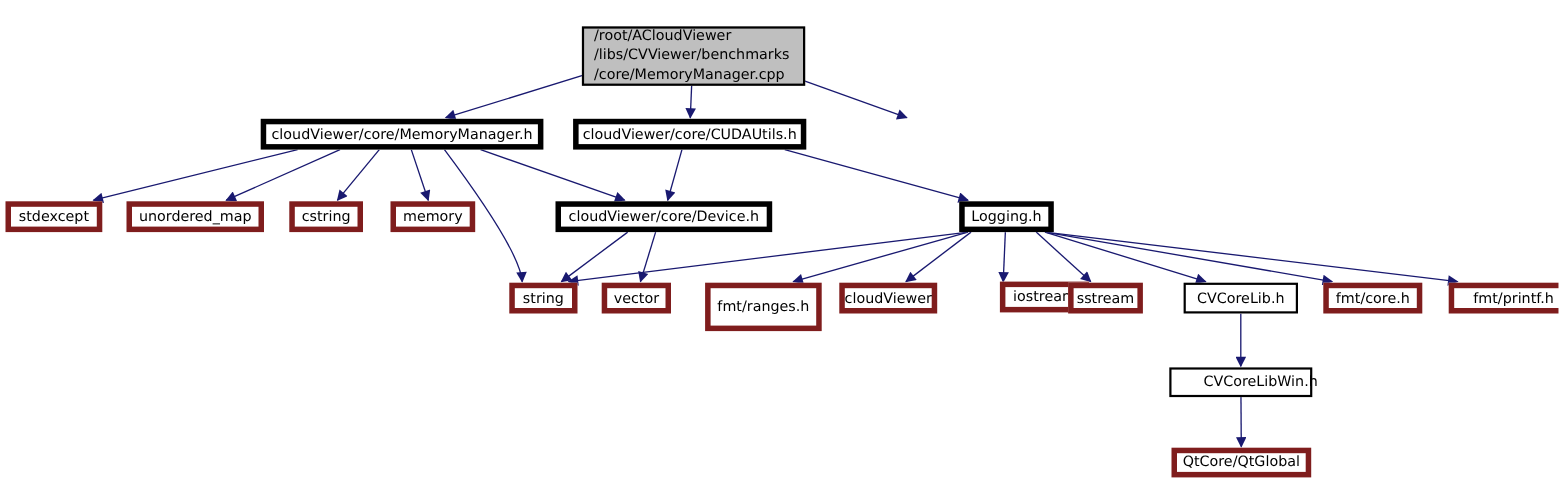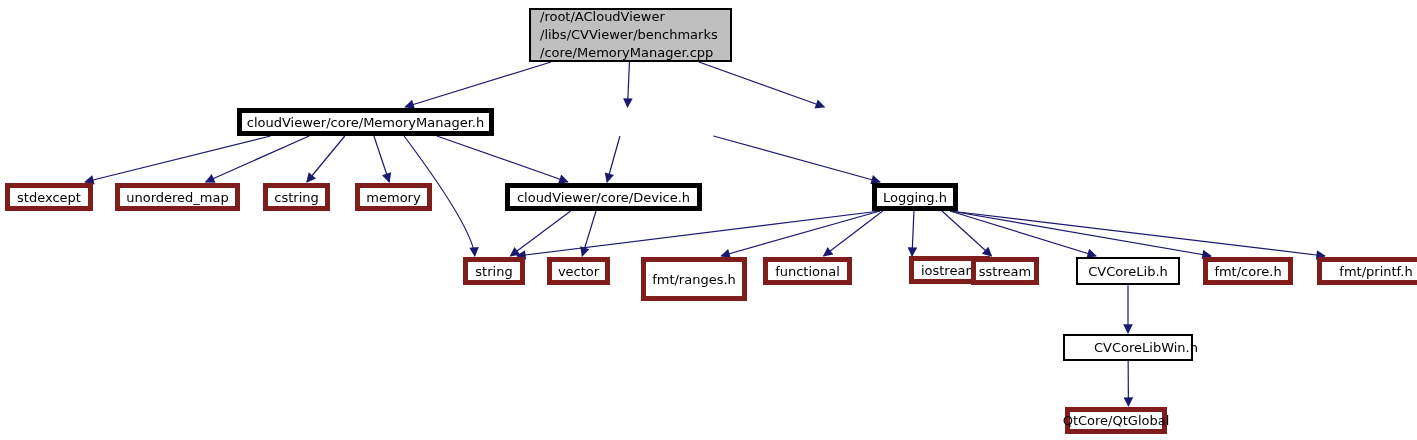--- a/index.html
+++ b/index.html
@@ -31,20 +31,21 @@
   .node.main{
     background:#bfbfbf;
     border:2px solid #000000;
     justify-content:center;
     align-items:flex-start;
     flex-direction:column;
     text-align:left;
     padding:0 9px;
     line-height:18px;
     cursor:default;
+    margin-top:16px;
   }
 </style>
 </head>
 <body>
 
 <div class="canvas">
   <svg class="edges" id="edge-layer" width="1417" height="440">
     <defs>
       <marker id="arrow" viewBox="0 0 10 10" refX="9" refY="5" markerWidth="11" markerHeight="8" orient="auto-start-reverse">
         <path d="M 0 0 L 10 5 L 0 10 z" fill="#191970"></path>
@@ -72,30 +73,31 @@
       <path d="M950,211 L1211,256" fill="none" stroke="#191970" stroke-width="1.2" marker-end="url(#arrow)"></path>
       <path d="M950,211 L1325,256" fill="none" stroke="#191970" stroke-width="1.2" marker-end="url(#arrow)"></path>
       <path d="M1128,285 L1128,333" fill="none" stroke="#191970" stroke-width="1.2" marker-end="url(#arrow)"></path>
       <path d="M1128.15,361 L1128.425,406" fill="none" stroke="#191970" stroke-width="1.2" marker-end="url(#arrow)"></path>
     </svg>
 
 <div class="node main" style="left: 529px; top: 8px; width: 203px; height: 54px;">/root/ACloudViewer
 /libs/CVViewer/benchmarks
 /core/MemoryManager.cpp</div>
     <div class="node internal" style="left: 237px; top: 108px; width: 257px; height: 28px;">cloudViewer/core/MemoryManager.h</div>
+    <div class="node internal" style="left: 521px; top: 108px; width: 212px; height: 28px;">cloudViewer/core/CUDAUtils.h</div>
     <div class="node external" style="left: 5px; top: 183px; width: 88px; height: 28px;">stdexcept</div>
     <div class="node external" style="left: 115px; top: 183px; width: 125px; height: 28px;">unordered_map</div>
     <div class="node external" style="left: 263px; top: 183px; width: 67px; height: 28px;">cstring</div>
     <div class="node external" style="left: 355px; top: 183px; width: 77px; height: 28px;">memory</div>
     <div class="node internal" style="left: 505px; top: 183px; width: 197px; height: 28px;">cloudViewer/core/Device.h</div>
     <div class="node internal" style="left: 872px; top: 183px; width: 86px; height: 28px;">Logging.h</div>
     <div class="node external" style="left: 463px; top: 257px; width: 62px; height: 28px;">string</div>
     <div class="node external" style="left: 547px; top: 257px; width: 63px; height: 28px;">vector</div>
     <div class="node external" style="left: 628px; top: 257px; width: 106px; height: 44px; margin-left: 13px;">fmt/ranges.h</div>
-    <div class="node external" style="left: 763px; top: 257px; width: 89px; height: 28px;">functional</div>
+    <div class="node external" style="left: 763px; top: 257px; width: 89px; height: 28px;">cloudViewer</div>
     <div class="node external" style="left: 873px; top: 256px; width: 81px; height: 28px; margin-left: 36px;">iostream</div>
     <div class="node external" style="left: 971px; top: 257px; width: 68px; height: 28px;">sstream</div>
     <div class="node external" style="left: 1203px; top: 257px; width: 90px; height: 28px;">fmt/core.h</div>
     <div class="node internal-bold" style="left: 1076px; top: 257px; width: 104px; height: 28px;">CVCoreLib.h</div>
     <div class="node external" style="left: 1317px; top: 257px; width: 118px; height: 28px;">fmt/printf.h</div>
     <div class="node internal-bold" style="left: 1063px; top: 334px; width: 130px; height: 27px; padding-left: 36px;">CVCoreLibWin.h</div>
-    <div class="node external" style="left: 1065px; top: 407px; width: 102px; height: 27px;">QtCore/QtGlobal</div>
+    <div class="node external" style="left: 1065px; top: 407px; width: 127px; height: 27px;">QtCore/QtGlobal</div>
   </div>
 
 </body></html>

